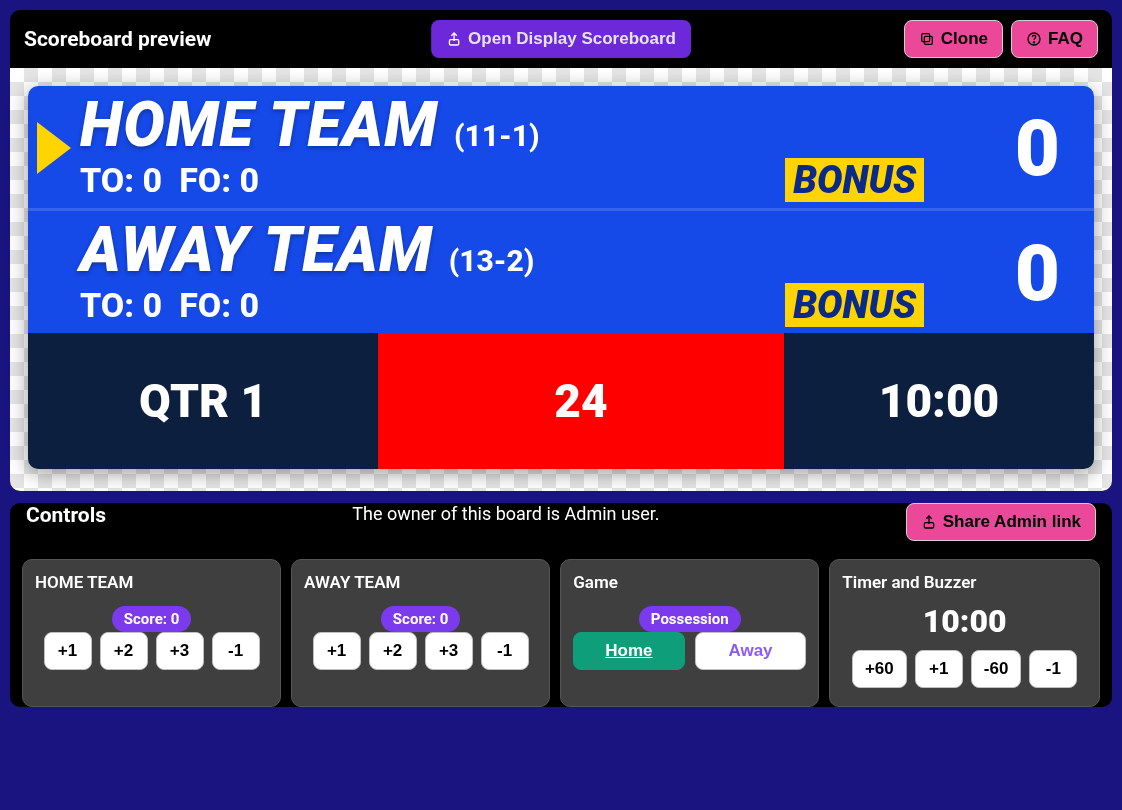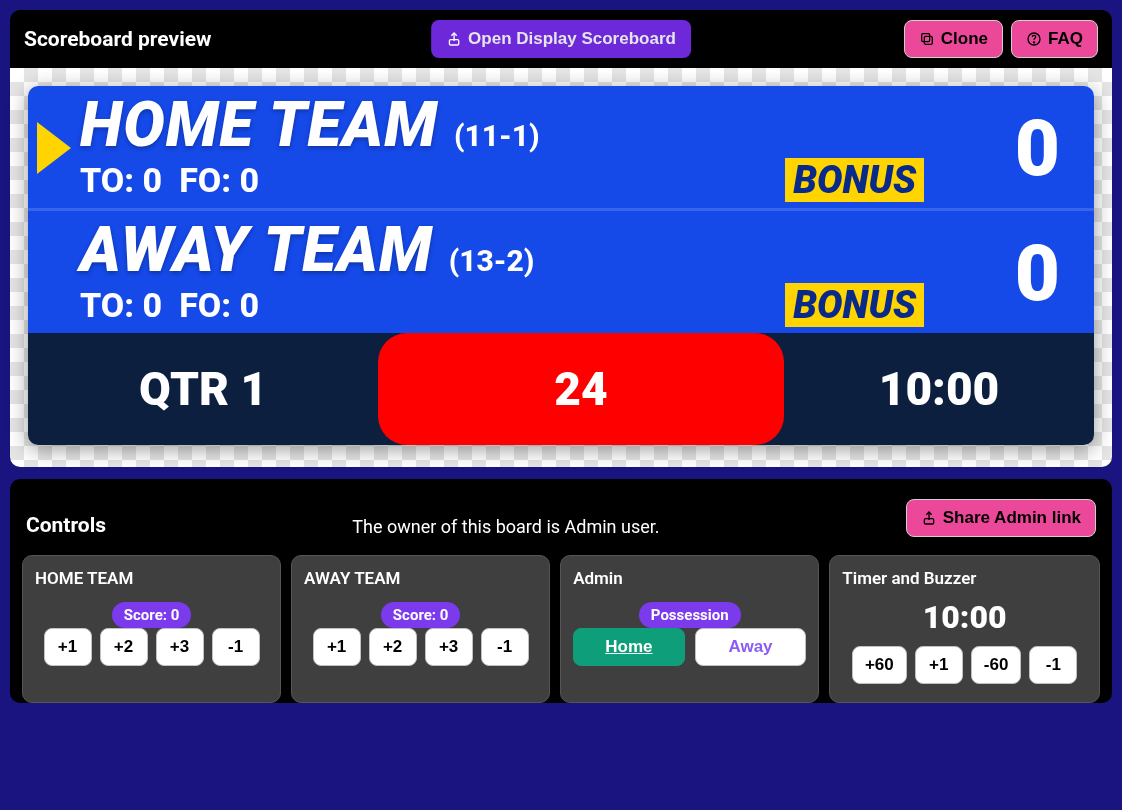--- a/index.html
+++ b/index.html
@@ -35,25 +35,25 @@
 .poss-arrow { width: 0; height: 0; border-top: 26px solid transparent; border-bottom: 26px solid transparent; border-left: 34px solid #ffd400; }
 .team-name-line { grid-column: 2; display:flex; align-items:baseline; gap:16px; }
 .team-name { font-size: 62px; font-weight: 900; letter-spacing: 1px; font-style: italic; text-shadow: 0 2px 4px rgba(0,0,0,0.3); line-height: 1; }
 .team-rec { font-size: 30px; font-weight: 800; }
 .team-sub { grid-column: 2; font-size: 34px; font-weight: 800; }
 .bonus-cell { grid-column: 3; grid-row: 2; display:flex; justify-content:flex-end; }
 .bonus-badge { background: #ffd400; color: #0a2a8a; font-size: 38px; font-weight: 900; font-style: italic; padding: 0 8px; }
 .score-cell { grid-column: 4; grid-row: 1 / span 2; text-align: right; font-size: 78px; font-weight: 900; padding-right: 24px; }
 
 .board-footer { display:grid; grid-template-columns: 350px 1fr 310px; background:#0d1f3f; color:#fff; }
-.footer-cell { display:flex; align-items:center; justify-content:center; height:112px; font-size:46px; font-weight:900;border-radius:29px; }
+.footer-cell { display:flex; align-items:center; justify-content:center; height:136px; font-size:46px; font-weight:900; }
 .shot { background:#f00; }
 
 
-.controls-header { display:flex; align-items:flex-end; padding: 20px 16px 8px; }
+.controls-header { display:flex; align-items:flex-start; padding: 0 16px 8px; }
 .controls-header .owner { flex:1; text-align:center; font-size:18px; }
 .control-cards { display:flex; gap:10px; padding: 10px 12px 0 12px; }
 .card { background:#3f3f3f; border-radius:10px; padding:12px 12px 18px; flex:1; border:1px solid #555; }
 .card.timer { flex:1.05; }
 .card-title { font-size:17px; font-weight:600; margin-bottom:14px; }
 .pill { background:#7c3aed; color:#fff; font-weight:700; font-size:15px; padding:4px 12px; border-radius:16px; display:inline-block; }
 .pill-row { text-align:center; }
 .btn-row { display:flex; gap:8px; justify-content:center; }
 .chip { background:#fff; color:#000; border-radius:8px; border:1px solid #c0c0c0; font-weight:700; font-size:17px; padding:8px 12px; cursor:pointer; min-width:48px; text-align:center; }
 .timer-big { font-size:32px; font-weight:900; text-align:center; margin-bottom:10px; margin-top:-4px; }
@@ -184,21 +184,21 @@
       <div class="pill-row"><span class="pill">Score: 0</span></div>
       <div class="btn-row">
         <button class="chip">+1</button>
         <button class="chip">+2</button>
         <button class="chip">+3</button>
         <button class="chip">-1</button>
       </div>
     </div>
 
     <div class="card">
-      <div class="card-title">Admin</div>
+      <div class="card-title">Game</div>
       <div class="pill-row"><span class="pill">Possession</span></div>
       <div class="seg-row">
         <button class="seg active">Home</button>
         <button class="seg">Away</button>
       </div>
     </div>
 
     <div class="card timer">
       <div class="card-title">Timer and Buzzer</div>
       <div class="timer-big">10:00</div>

